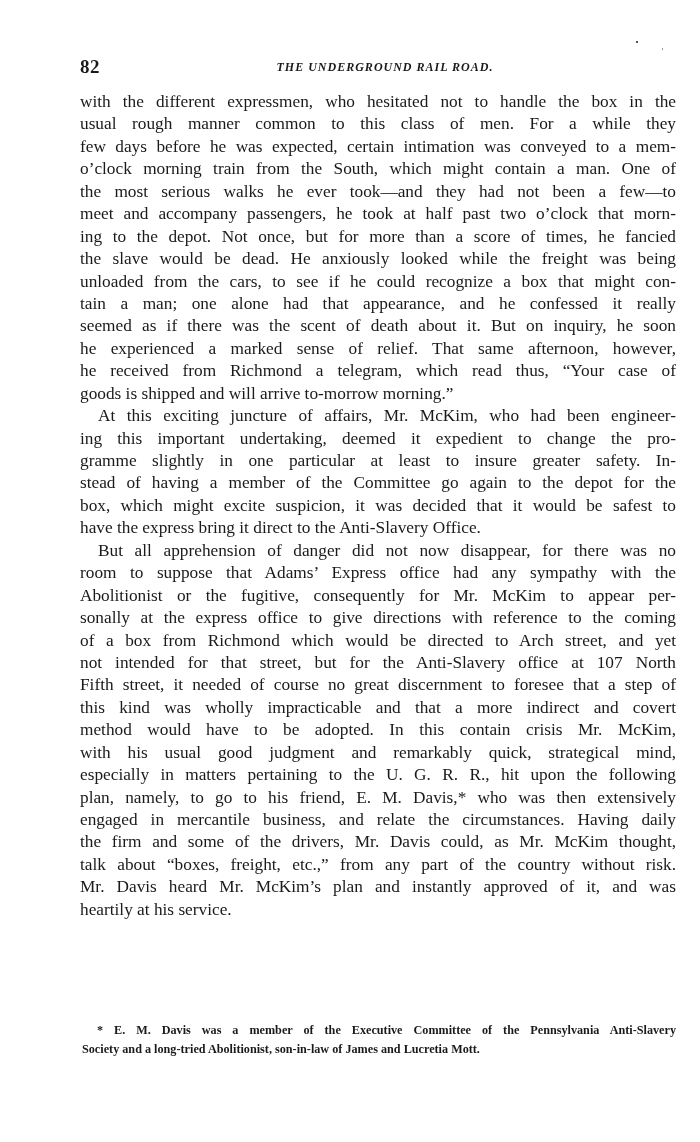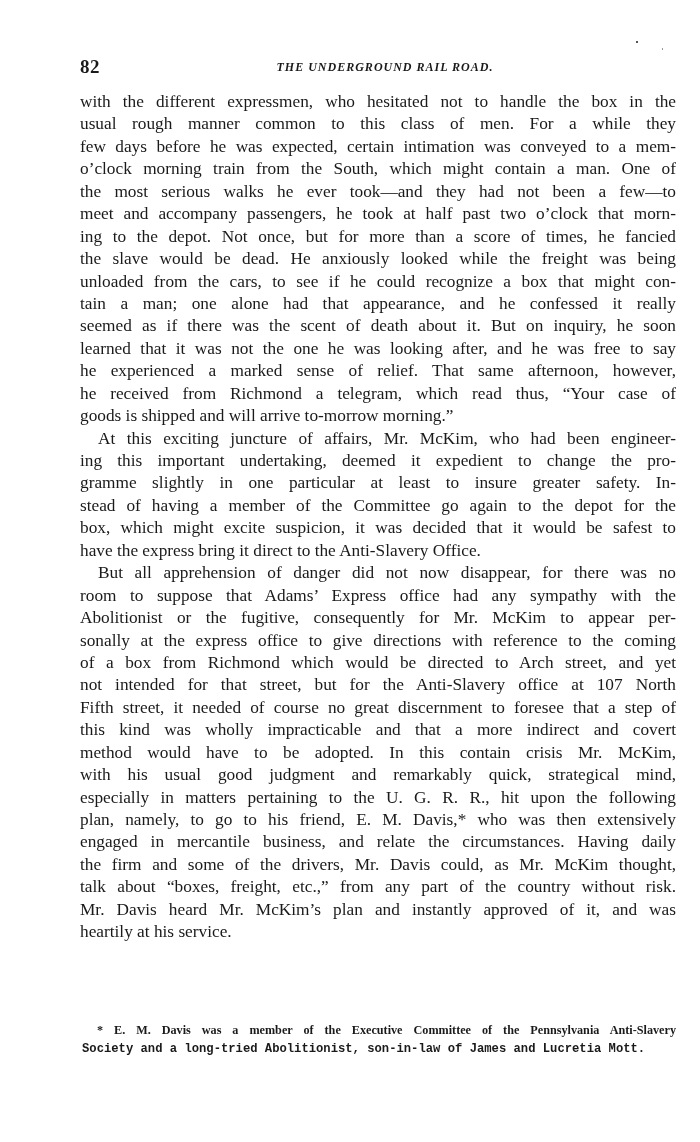--- a/index.html
+++ b/index.html
@@ -82,21 +82,21 @@
       display: block;
       font-size: 12.2px;
       font-weight: bold;
       line-height: 19px;
       height: 19px;
       white-space: nowrap;
       text-align: justify;
       text-align-last: justify;
     }
     .fn-line.indent { padding-left: 15px; }
-    .fn-line.last { text-align-last: left; font-family: Liberation Mono, monospace; }
+    .fn-line.last { text-align-last: left; }
     .speck {
       position: absolute;
       background: #555;
     }
   </style>
 </head>
 <body>
 
 <div class="page">
 
@@ -114,21 +114,20 @@
     <span class="line">usual rough manner common to this class of men.  For a while they</span>
     <span class="line">few days before he was expected, certain intimation was conveyed to a mem-</span>
     <span class="line">o’clock morning train from the South, which might contain a man.  One of</span>
     <span class="line">the most serious walks he ever took—and they had not been a few—to</span>
     <span class="line">meet and accompany passengers, he took at half past two o’clock that morn-</span>
     <span class="line">ing to the depot.  Not once, but for more than a score of times, he fancied</span>
     <span class="line">the slave would be dead.  He anxiously looked while the freight was being</span>
     <span class="line">unloaded from the cars, to see if he could recognize a box that might con-</span>
     <span class="line">tain a man; one alone had that appearance, and he confessed it really</span>
     <span class="line">seemed as if there was the scent of death about it.  But on inquiry, he soon</span>
-    <span class="line">learned that it was not the one he was looking after, and he was free to say</span>
     <span class="line">he experienced a marked sense of relief.  That same afternoon, however,</span>
     <span class="line">he received from Richmond a telegram, which read thus, “Your case of</span>
     <span class="line last">goods is shipped and will arrive to-morrow morning.”</span>
 
     <span class="line indent">At this exciting juncture of affairs, Mr. McKim, who had been engineer-</span>
     <span class="line">ing this important undertaking, deemed it expedient to change the pro-</span>
     <span class="line">gramme slightly in one particular at least to insure greater safety.  In-</span>
     <span class="line">stead of having a member of the Committee go again to the depot for the</span>
     <span class="line">box, which might excite suspicion, it was decided that it would be safest to</span>
     <span class="line last">have the express bring it direct to the Anti-Slavery Office.</span>

